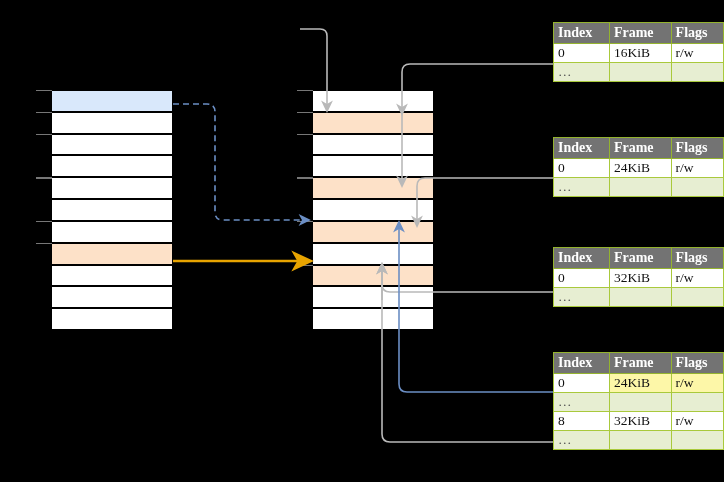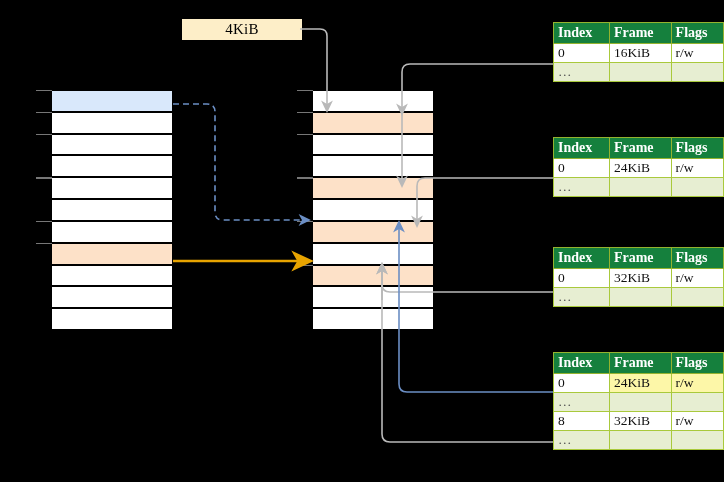--- a/index.html
+++ b/index.html
@@ -17,41 +17,40 @@
     position:absolute;background:#fdeec8;color:#000;
     display:flex;align-items:center;justify-content:center;
     font-size:15px;letter-spacing:.2px;
   }
   table.ptbl{
     position:absolute;border-collapse:collapse;
     font-size:13.5px;color:#111;background:#fff;
     border:1.4px solid #000;
   }
   table.ptbl th{
-    background:#15803d;color:#fff;font-weight:bold;
+    background:#737373;color:#fff;font-weight:bold;
     border:1px solid #94b32f;padding:2px 4px;text-align:left;font-size:14px;
     white-space:nowrap;
   }
   table.ptbl td{
     border:1px solid #a9c93c;padding:1px 4px;text-align:left;
     background:#fff;height:14px;white-space:nowrap;
   }
   table.ptbl tr.ell td{background:#e7eed2;color:#555;letter-spacing:2px;}
   table.ptbl td.hl{background:#fdf7a8;}
   .w-idx{width:52px;}
   .w-frm{width:58px;}
   .w-flg{width:48px;font-family:Liberation Serif, serif;}
   svg.overlay{position:absolute;left:0;top:0;width:724px;height:482px;pointer-events:none;}
 </style>
 </head>
 <body>
 
 <div id="root">
 
-  <div class="label-box" style="left:182px;top:19px;width:120px;height:21px;">4KiB</div>
 
   <div class="col" style="left:52px;top:90px;width:120px;height:240px;"></div>
   <div id="left-cells">
       <div class="cell blue" style="left: 52px; width: 120px; top: 90px; height: 21.8182px; position: absolute;"></div>
       <div class="cell" style="left: 52px; width: 120px; top: 111.818px; height: 21.8182px; position: absolute;"></div>
       <div class="cell" style="left: 52px; width: 120px; top: 133.636px; height: 21.8182px; position: absolute;"></div>
       <div class="cell" style="left: 52px; width: 120px; top: 155.455px; height: 21.8182px; position: absolute;"></div>
       <div class="cell" style="left: 52px; width: 120px; top: 177.273px; height: 21.8182px; position: absolute;"></div>
       <div class="cell" style="left: 52px; width: 120px; top: 199.091px; height: 21.8182px; position: absolute;"></div>
       <div class="cell" style="left: 52px; width: 120px; top: 220.909px; height: 21.8182px; position: absolute;"></div>

